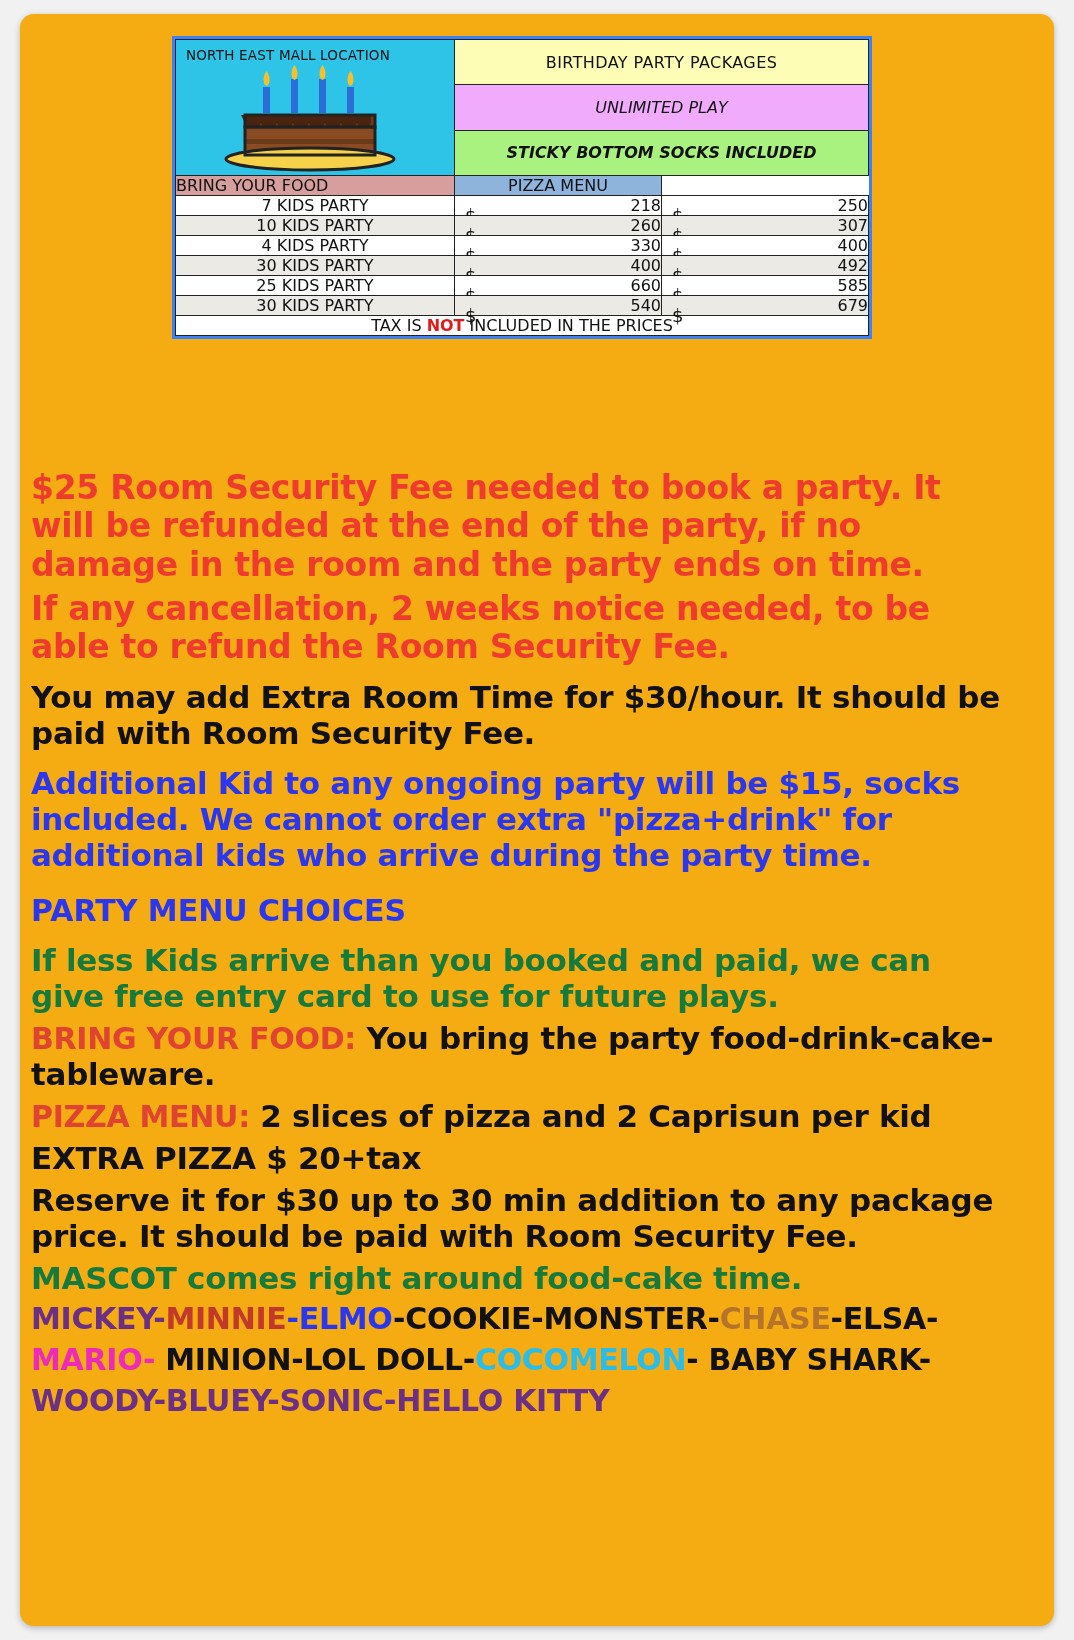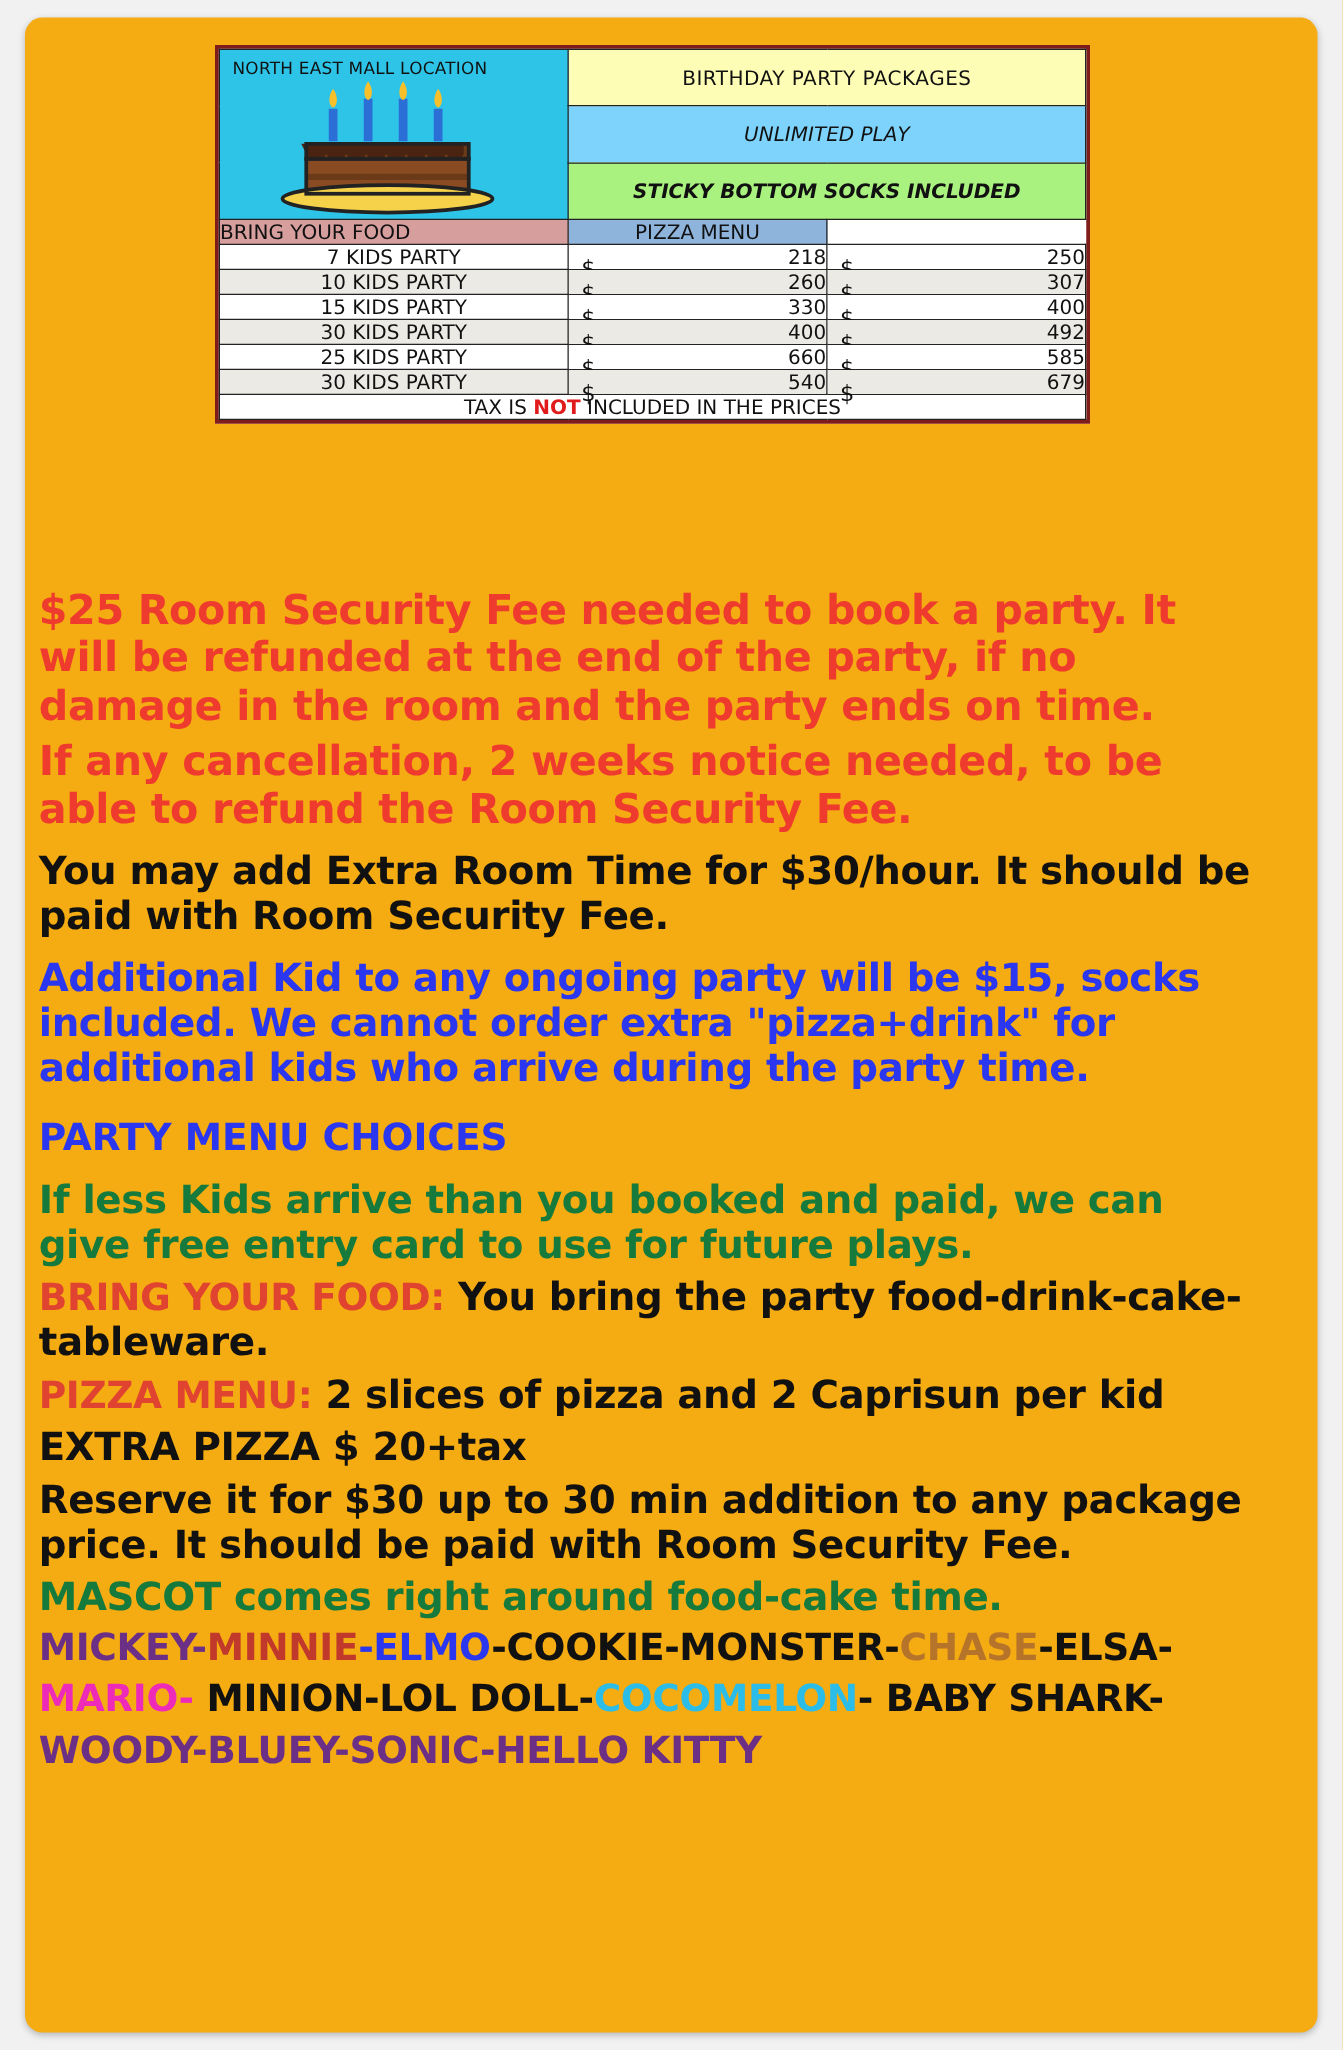--- a/index.html
+++ b/index.html
@@ -24,21 +24,21 @@
     box-shadow: 0 2px 6px rgba(0,0,0,0.25);
     overflow: hidden;
   }
 
   
   .table-wrap {
     position: absolute;
     left: 152px;
     top: 22px;
     width: 700px;
-    border: 3px solid #7f1d1d;
+    border: 3px solid #3b82f6;
     background: #fff;
     box-sizing: border-box;
   }
   table.pricing {
     border-collapse: collapse;
     width: 100%;
     table-layout: fixed;
   }
   table.pricing td {
     border: 1px solid #222;
@@ -65,21 +65,21 @@
     position: relative;
   }
   .hdr-title {
     background: #fdfdb5;
     text-align: center;
     font-size: 22px;
     letter-spacing: .4px;
     padding: 8px 0 9px;
   }
   .hdr-unlimited {
-    background: #7dd3fc;
+    background: #f0abfc;
     text-align: center;
     font-style: italic;
     font-size: 19px;
     padding: 6px 0 7px;
   }
   .hdr-socks {
     background: #aaf27f;
     text-align: center;
     font-style: italic;
     font-size: 15px;
@@ -220,21 +220,21 @@
           <td class="row-label">7 KIDS PARTY</td>
           <td class="money"><span class="dollar">$</span><span>218</span></td>
           <td class="money"><span class="dollar">$</span><span>250</span></td>
         </tr>
         <tr class="alt">
           <td class="row-label">10 KIDS PARTY</td>
           <td class="money"><span class="dollar">$</span><span>260</span></td>
           <td class="money"><span class="dollar">$</span><span>307</span></td>
         </tr>
         <tr class="plain">
-          <td class="row-label">15 KIDS PARTY</td>
+          <td class="row-label">4 KIDS PARTY</td>
           <td class="money"><span class="dollar">$</span><span>330</span></td>
           <td class="money"><span class="dollar">$</span><span>400</span></td>
         </tr>
         <tr class="alt">
           <td class="row-label">30 KIDS PARTY</td>
           <td class="money"><span class="dollar">$</span><span>400</span></td>
           <td class="money"><span class="dollar">$</span><span>492</span></td>
         </tr>
         <tr class="plain">
           <td class="row-label">25 KIDS PARTY</td>

